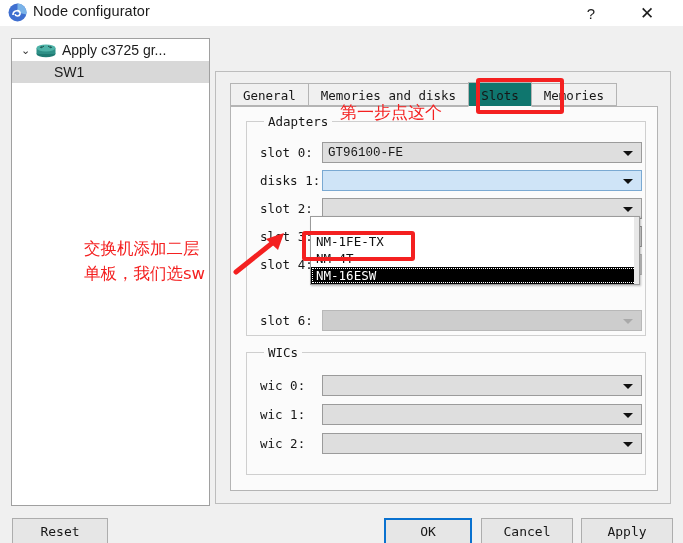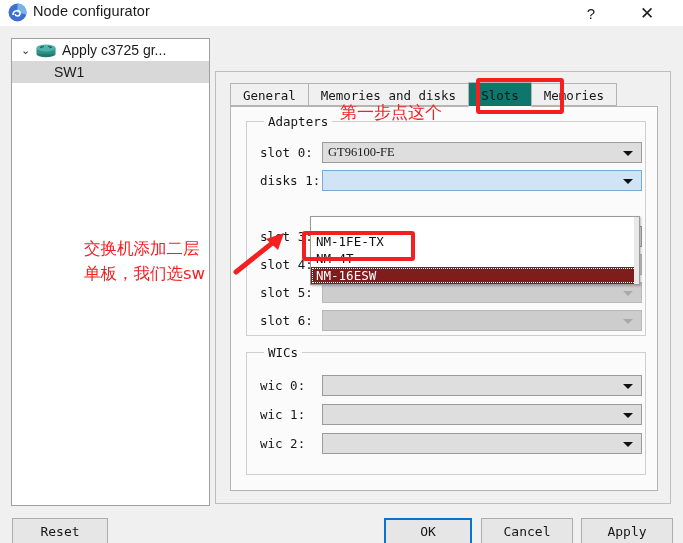--- a/index.html
+++ b/index.html
@@ -202,21 +202,21 @@
     color: #161616;
     white-space: nowrap;
   }
   .combo {
     position: relative;
     width: 320px;
     height: 21px;
     box-sizing: border-box;
     display: flex;
     align-items: center;
-    font-family: Liberation Serif, serif;
+    font-family: Liberation Mono, monospace;
     font-size: 12.5px;
     color: #161616;
     padding-left: 5px;
   }
   .combo .arrow {
     position: absolute;
     right: 8px; top: 50%;
     margin-top: -2px;
     width: 0; height: 0;
     border-left: 5px solid transparent;
@@ -254,21 +254,21 @@
     line-height: 17px;
     padding-left: 5px;
     font-family: "DejaVu Sans Mono", "Liberation Mono", monospace;
     font-size: 12.5px;
     color: #111;
     white-space: nowrap;
     box-sizing: border-box;
   }
   .dd-item.empty { height: 16px; }
   .dd-item.selected {
-    background: #7f1d1d;
+    background: #000000;
     color: #ffffff;
     outline: 1px dotted #ffffff;
     outline-offset: -2px;
   }
   #dropdown-scrollbar {
     position: absolute;
     right: 0; top: 0;
     width: 5px; height: 100%;
     background: #e8e8e8;
   }
@@ -386,44 +386,44 @@
         </div>
 
         <div class="field-row" style="top:44px">
           <span class="field-label">disks 1:</span>
           <div class="combo open">
             <span></span>
             <span class="arrow"></span>
           </div>
         </div>
 
+        <div class="field-row" style="top:72px">
+          <span class="field-label">slot 2:</span>
+          <div class="combo enabled">
+            <span></span>
+            <span class="arrow"></span>
+          </div>
+        </div>
 
         <div class="field-row" style="top:100px">
           <span class="field-label">slot 3:</span>
           <div class="combo enabled">
             <span></span>
             <span class="arrow"></span>
           </div>
         </div>
 
         <div class="field-row" style="top:128px">
           <span class="field-label">slot 4:</span>
           <div class="combo disabled">
             <span></span>
             <span class="arrow"></span>
           </div>
         </div>
 
-        <div class="field-row" style="top:156px">
-          <span class="field-label">slot 5:</span>
-          <div class="combo disabled">
-            <span></span>
-            <span class="arrow"></span>
-          </div>
-        </div>
 
         <div class="field-row" style="top:184px">
           <span class="field-label">slot 6:</span>
           <div class="combo disabled">
             <span></span>
             <span class="arrow"></span>
           </div>
         </div>
       </div>
 

